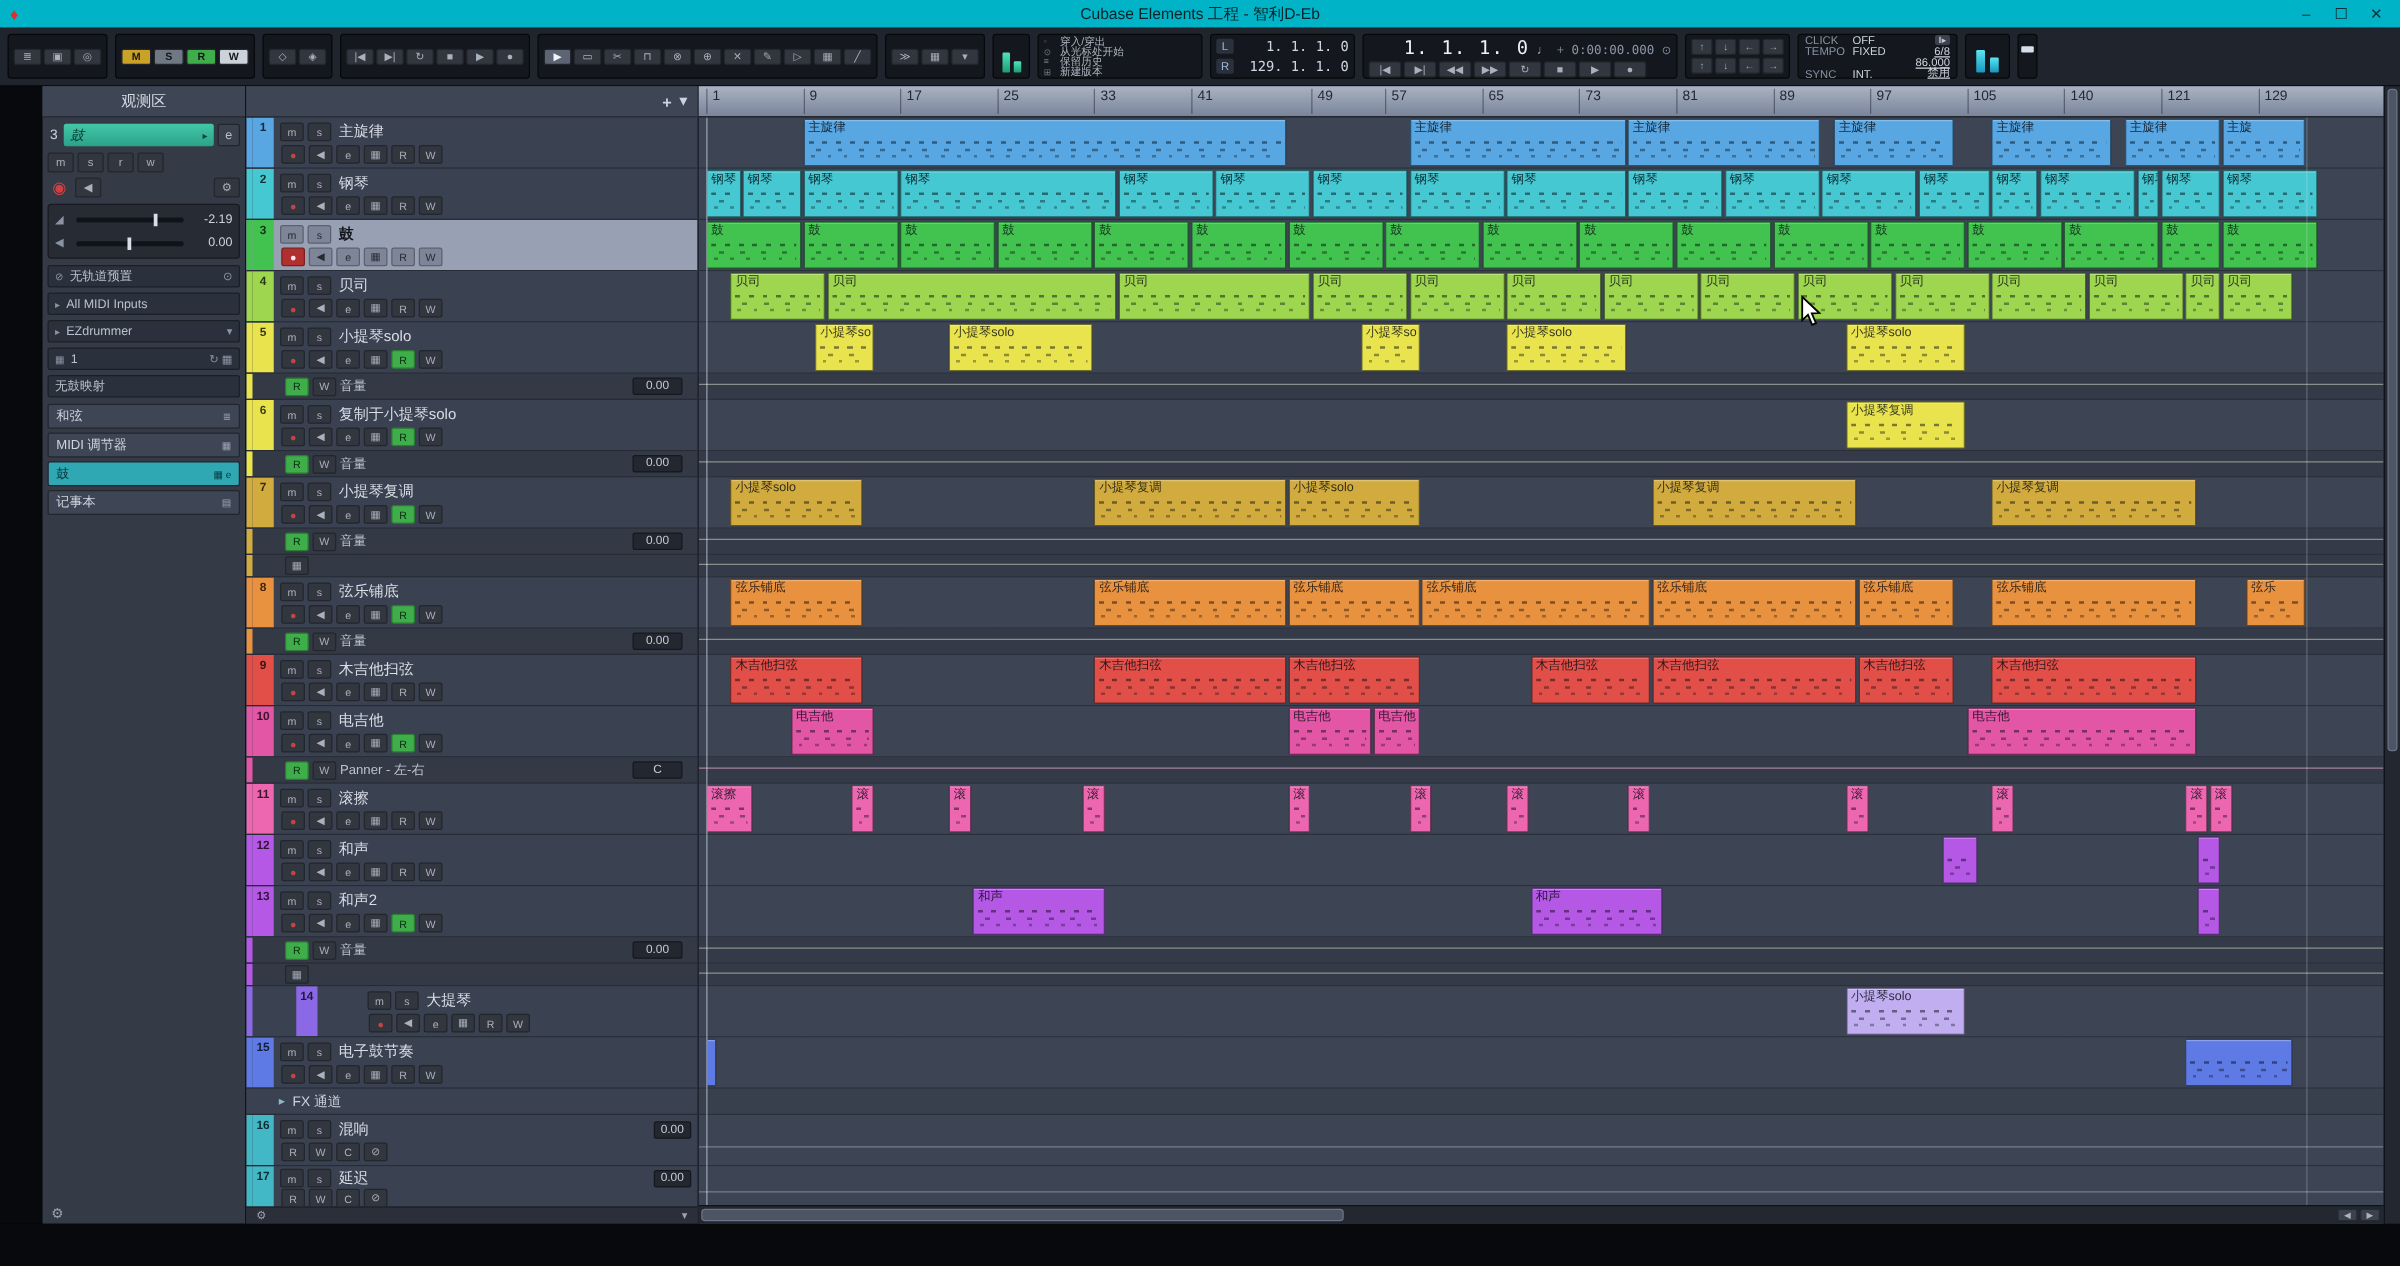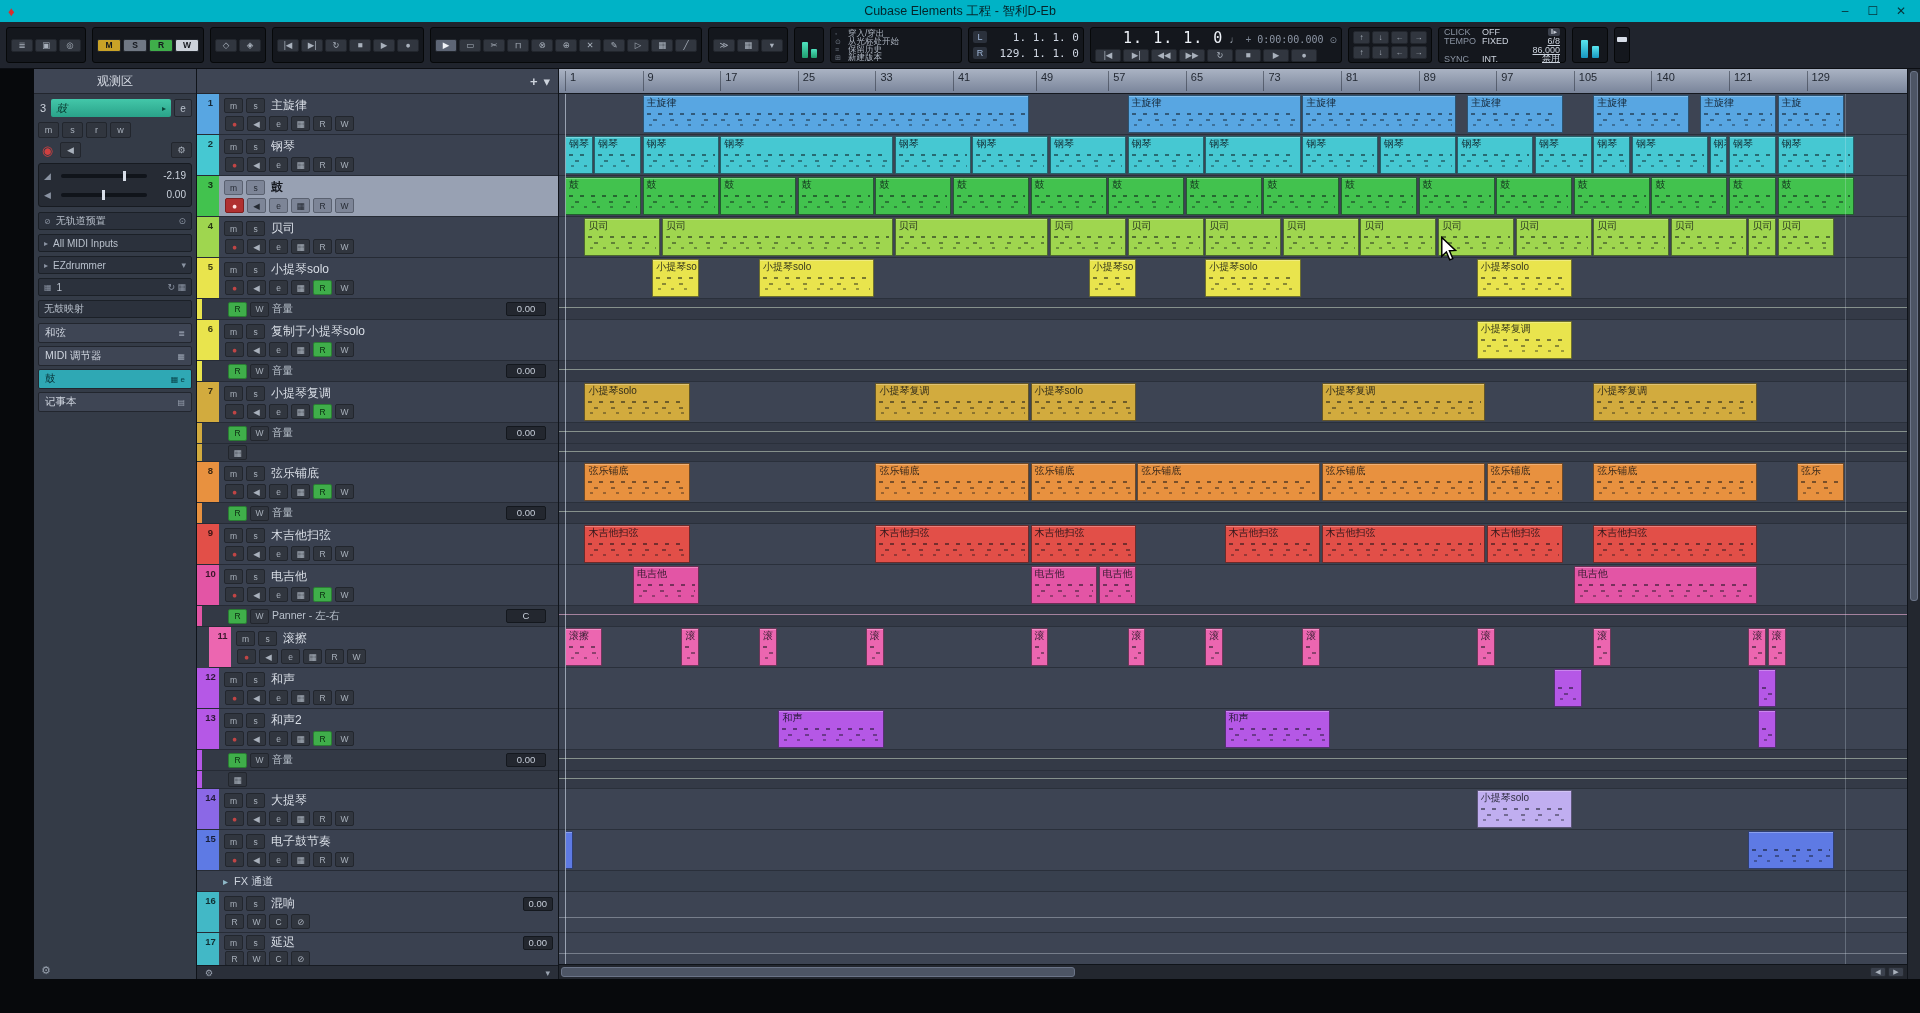--- a/index.html
+++ b/index.html
@@ -659,21 +659,21 @@
           </div>
           <div class="trw kauto" style="height: 21px;">
             <div class="strip" style="background: rgb(227, 85, 165);"></div>
             <div class="abody">
               <b class="tb rd on">R</b>
               <b class="tb">W</b>
               <div class="aname">Panner - 左-右</div>
               <div class="aval">C</div>
             </div>
           </div>
-          <div class="trw kmidi" style="height: 41px; margin-left: 12px;">
+          <div class="trw kmidi" style="height: 41px;">
             <div class="strip" style="background: rgb(236, 102, 176);"></div>
             <div class="tnum" style="background: rgb(236, 102, 176);">11</div>
             <div class="tbody2">
               <div class="r1">
                 <b class="tb">m</b>
                 <b class="tb">s</b>
                 <div class="tname">滚擦</div>
               </div>
               <div class="r2">
                 <b class="tb rec">●</b>
@@ -731,21 +731,21 @@
               <div class="aname">音量</div>
               <div class="aval">0.00</div>
             </div>
           </div>
           <div class="trw klane2" style="height: 18px;">
             <div class="strip" style="background: rgb(181, 88, 230);"></div>
             <div class="abody">
               <b class="tb">▦</b>
             </div>
           </div>
-          <div class="trw kmidi" style="height: 41px;">
+          <div class="trw kmidi" style="height: 41px; gap: 35px;">
             <div class="strip" style="background: rgb(139, 104, 230);"></div>
             <div class="tnum" style="background: rgb(139, 104, 230);">14</div>
             <div class="tbody2">
               <div class="r1">
                 <b class="tb">m</b>
                 <b class="tb">s</b>
                 <div class="tname">大提琴</div>
               </div>
               <div class="r2">
                 <b class="tb rec">●</b>
@@ -826,21 +826,21 @@
     </div>
 
     <div class="arrange">
       <div class="ruler">
           <div class="tick" style="left: 6px;">1</div>
           <div class="tick" style="left: 83.6px;">9</div>
           <div class="tick" style="left: 161.2px;">17</div>
           <div class="tick" style="left: 238.8px;">25</div>
           <div class="tick" style="left: 316.4px;">33</div>
           <div class="tick" style="left: 394px;">41</div>
-          <div class="tick" style="left: 477px;">49</div>
+          <div class="tick" style="left: 490px;">49</div>
           <div class="tick" style="left: 549.2px;">57</div>
           <div class="tick" style="left: 626.8px;">65</div>
           <div class="tick" style="left: 704.4px;">73</div>
           <div class="tick" style="left: 782px;">81</div>
           <div class="tick" style="left: 859.6px;">89</div>
           <div class="tick" style="left: 937.2px;">97</div>
           <div class="tick" style="left: 1014.8px;">105</div>
           <div class="tick" style="left: 1092.4px;">140</div>
           <div class="tick" style="left: 1170px;">121</div>
           <div class="tick" style="left: 1247.6px;">129</div>

